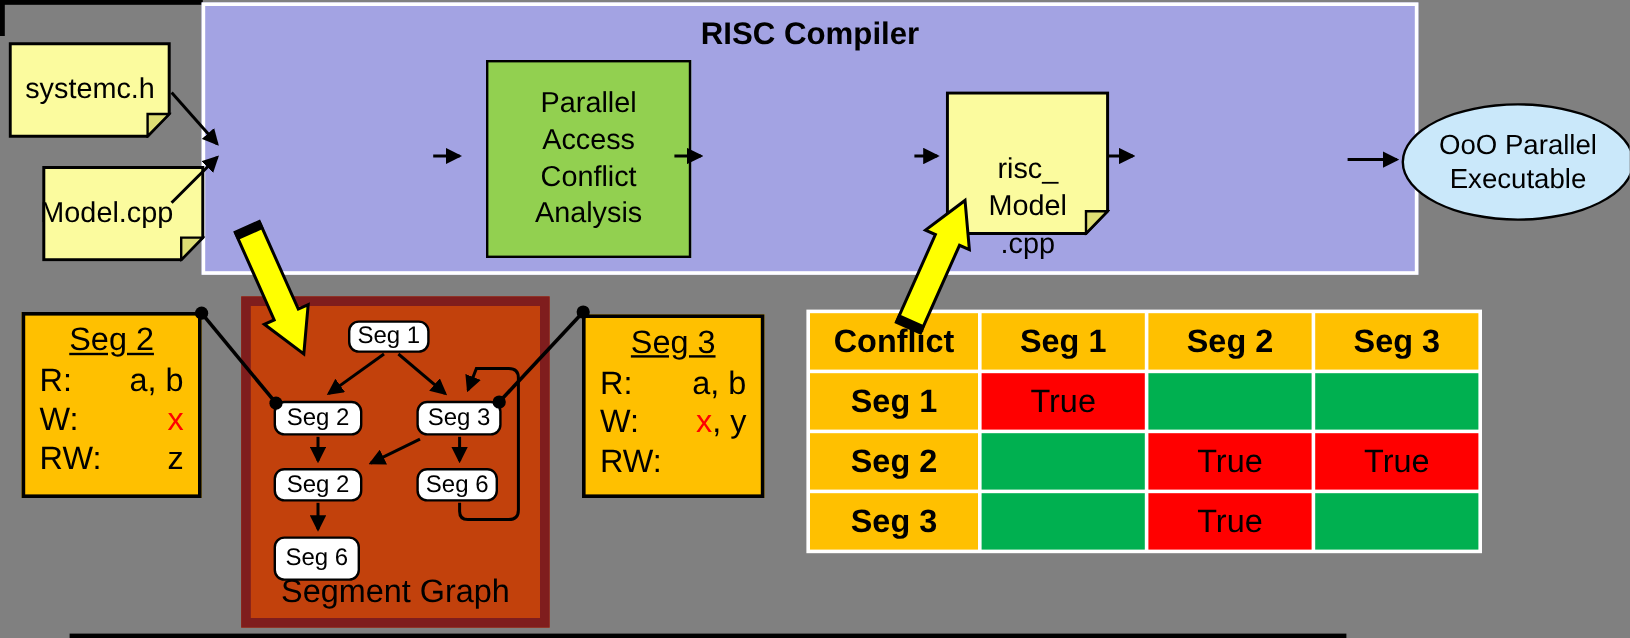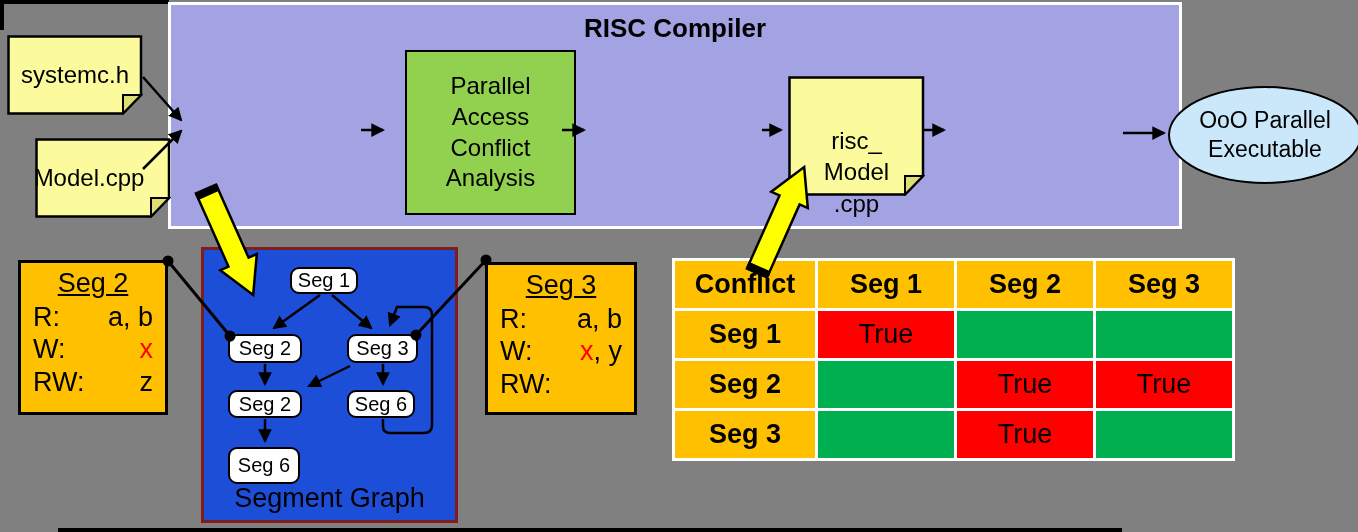--- a/index.html
+++ b/index.html
@@ -43,21 +43,21 @@
 
   
   .segbox{background:#FFC000;border:3px solid #000;box-sizing:border-box;padding:5px 12px 0 12px;font-size:27px;}
   .segbox-2{left:18px;top:260px;width:150px;height:155px;}
   .segbox-3{left:485px;top:262px;width:152px;height:153px;}
   .segbox .seg-title{text-align:center;text-decoration:underline;margin-bottom:2px;}
   .segrow{display:flex;justify-content:space-between;line-height:1.2;}
   .red{color:#FF0000;}
 
   
-  .graphbox{left:201px;top:247px;width:257px;height:276px;background:#1d4ed8;border:3px solid #7f1d1d;box-sizing:border-box;}
+  .graphbox{left:201px;top:247px;width:257px;height:276px;background:#c2410c;border:8px solid #7f1d1d;box-sizing:border-box;}
   .graph-caption{position:absolute;left:0;bottom:6px;width:100%;text-align:center;font-size:27px;}
   .gnode{position:absolute;background:#FFFFFF;border:2.5px solid #000;border-radius:9px;box-sizing:border-box;font-size:20px;}
   .n1{left:290px;top:267px;width:68px;height:27px;}
   .n2{left:228px;top:334px;width:74px;height:29px;}
   .n3{left:347px;top:334px;width:71px;height:29px;}
   .n4{left:228px;top:390px;width:74px;height:28px;}
   .n5{left:347px;top:390px;width:68px;height:28px;}
   .n6{left:228px;top:447px;width:72px;height:37px;}
 
   

